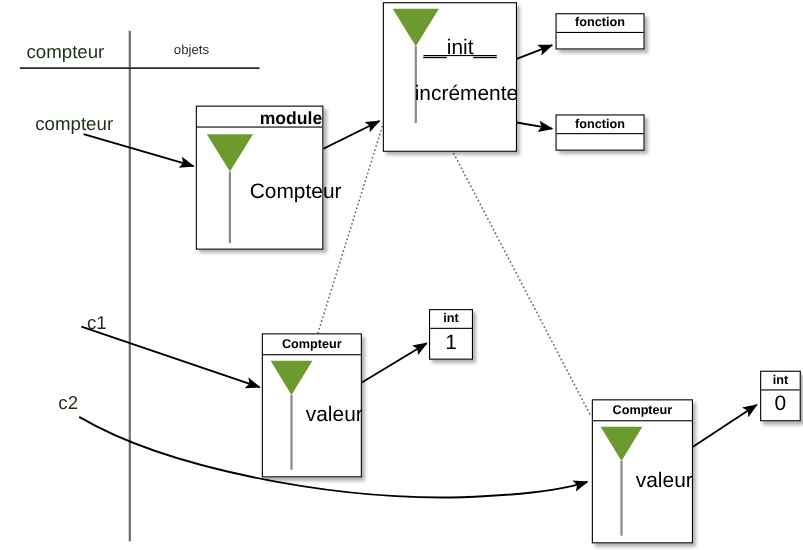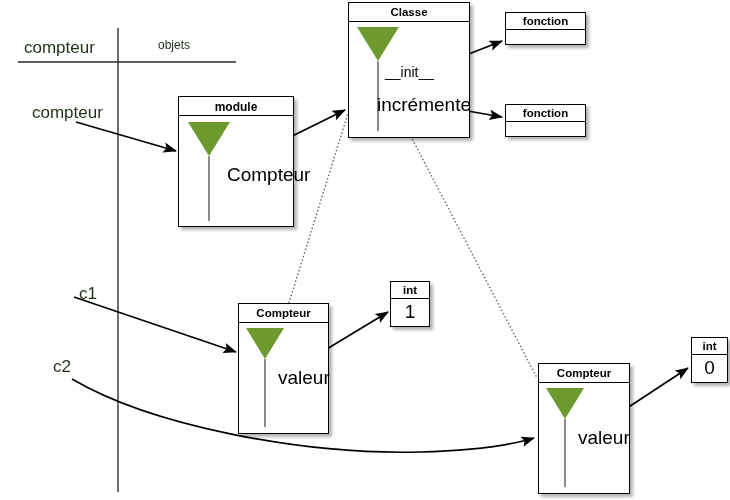--- a/index.html
+++ b/index.html
@@ -123,34 +123,33 @@
   </svg>
 
   <div class="vlabel" style="left:24px; top:38px; font-size:17px;">compteur</div>
   <div class="vlabel" style="left:158px; top:38px; font-size:12px;">objets</div>
 
   <div class="vlabel" style="left:32px; top:103px; font-size:17px;">compteur</div>
   <div class="vlabel" style="left:55px; top:284px; font-size:17px;margin-left:24px;">c1</div>
   <div class="vlabel" style="left:53px; top:357px; font-size:17px;">c2</div>
 
   <div class="objbox" style="left:178px; top:96px; width:116px; height:131px;">
-    <div class="hdr" style="height:19px; padding-top:4px; font-size:12px;">module</div>
+    <div class="hdr" style="height:19px; padding-top:4px; font-size:16px;text-align:right;">module</div>
     <div class="body" style="height:110px;">
       <div class="funnel" style="left:9px; top:6px;"></div>
       <div class="stem" style="left:28.8px; top:40px; height:65px;"></div>
       <div class="memlabel" style="left:48px; top:48px; font-size:19px;">Compteur</div>
     </div>
   </div>
 
   <div class="objbox" style="left:348px; top:2px; width:122px; height:136px;">
-    <div class="hdr" style="height:19px; padding-top:4px; font-size:11.5px;">Classe</div>
     <div class="body" style="height:115px;">
       <div class="funnel" style="left:8px; top:5px;"></div>
       <div class="stem" style="left:27.8px; top:39px; height:70px;"></div>
-      <div class="memlabel" style="left:36px; top:42px; font-size:14px;">__init__</div>
+      <div class="memlabel" style="left:36px; top:30px; font-size:19px;text-decoration:underline;">__init__</div>
       <div class="memlabel" style="left:28px; top:72px; font-size:19px;">incrémente</div>
     </div>
   </div>
 
   <div class="objbox" style="left:505px; top:12px; width:81px; height:33px;">
     <div class="hdr" style="height:17px; padding-top:3px; font-size:11.5px;">fonction</div>
     <div class="body" style="height:14px;">
       <div class="boxvalue" style="top:0px; font-size:12px;"></div>
     </div>
   </div>

